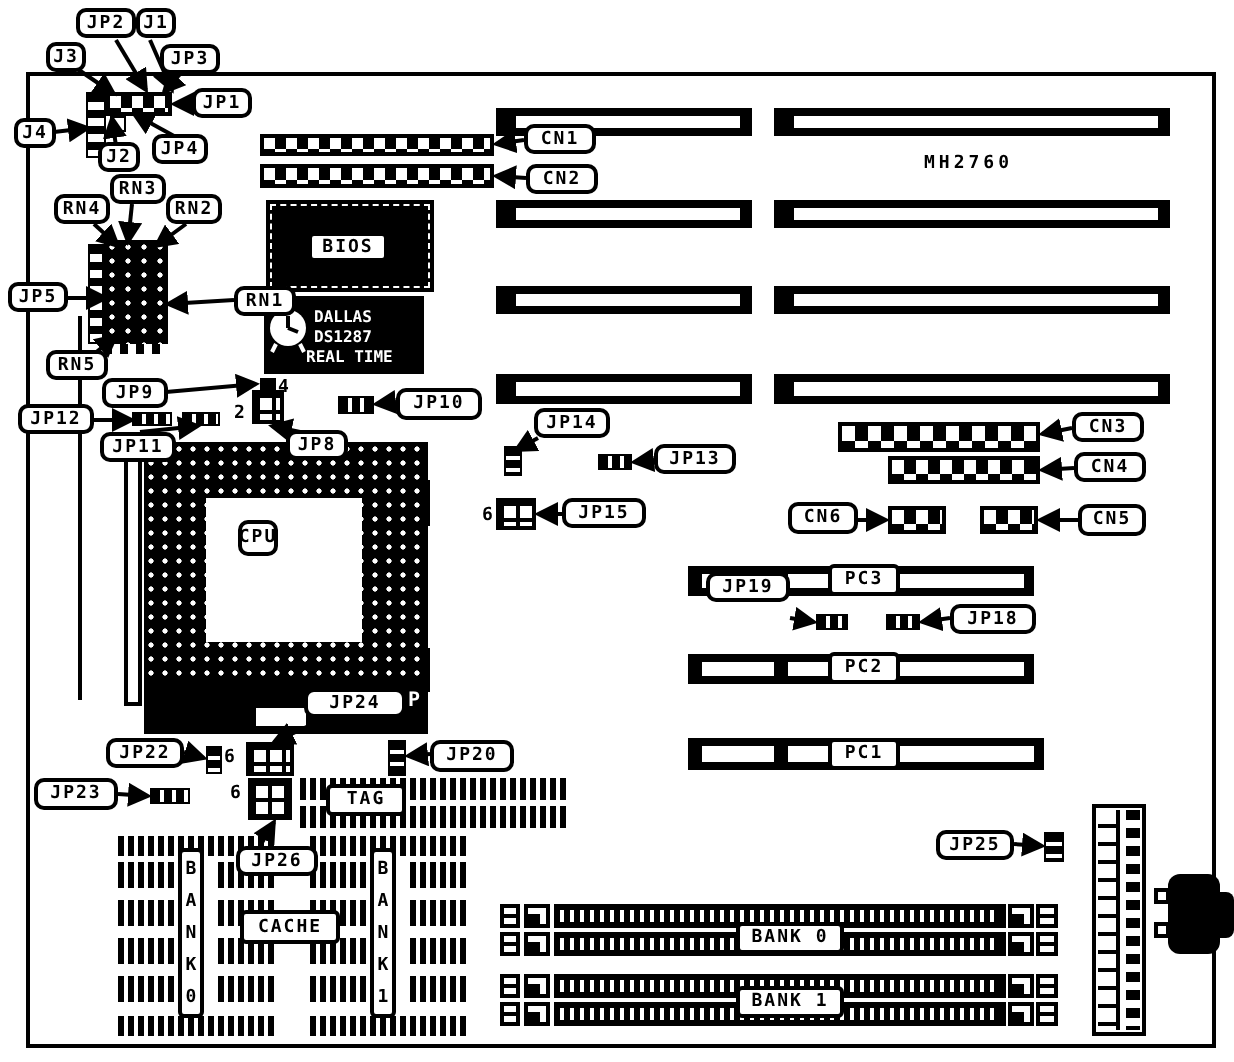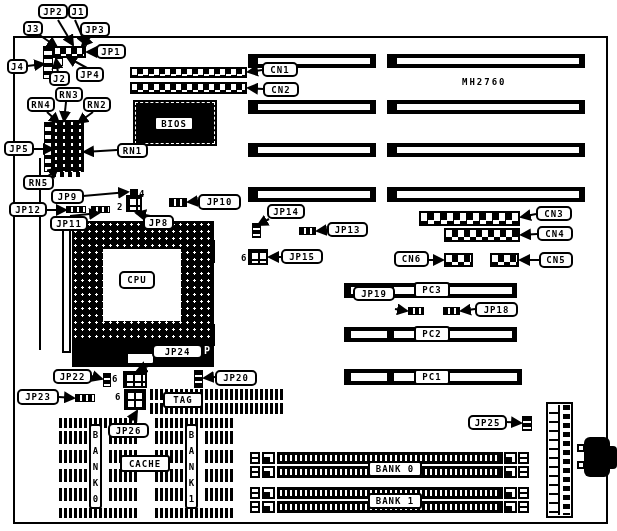--- a/index.html
+++ b/index.html
@@ -98,20 +98,34 @@
   <div class="checker" style="left:130px;top:82px;width:117px;height:12px;background-size:11px 12px;"></div>
 
   <div class="box dots" style="left:52px;top:120px;width:32px;height:52px;background-size:8px 7px;z-index:10;"></div>
   <div class="box" style="left:52px;top:172px;width:32px;height:5px;background:repeating-linear-gradient(90deg,#000 0 4px,#fff 4px 8px);z-index:10;"></div>
   <div class="hstrip" style="left:44px;top:122px;width:8px;height:50px;"></div>
 
   <div class="box" style="left:133px;top:100px;width:84px;height:46px;background:#000;z-index:9;">
     <div class="box" style="left:2px;top:2px;right:2px;bottom:2px;border:1px dashed #fff;"></div>
   </div>
 
+  <div class="box" style="left:132px;top:148px;width:80px;height:39px;background:#000;z-index:9;">
+    <span style="position:absolute;left:1px;top:4px;">
+      <svg width="22" height="26" viewBox="0 0 22 26">
+        <circle cx="11" cy="12" r="9" fill="#fff"></circle>
+        <line x1="11" y1="12" x2="11" y2="6" stroke="#000" stroke-width="2"></line>
+        <line x1="11" y1="12" x2="16" y2="14" stroke="#000" stroke-width="2"></line>
+        <line x1="5" y1="20" x2="3" y2="24" stroke="#fff" stroke-width="2"></line>
+        <line x1="17" y1="20" x2="19" y2="24" stroke="#fff" stroke-width="2"></line>
+      </svg>
+    </span>
+    <div class="dtx" style="left:25px;top:6px;">DALLAS</div>
+    <div class="dtx" style="left:25px;top:16px;">DS1287</div>
+    <div class="dtx" style="left:21px;top:26px;">REAL TIME</div>
+  </div>
 
   <div class="box dots" style="left:72px;top:221px;width:142px;height:121px;z-index:8;"></div>
   <div class="box" style="left:103px;top:249px;width:78px;height:72px;background:#fff;z-index:11;"></div>
   <div class="box" style="left:62px;top:223px;width:9px;height:130px;background:#fff;border:2px solid #000;z-index:12;"></div>
   <div class="box" style="left:208px;top:240px;width:7px;height:23px;background:#000;z-index:7;"></div>
   <div class="box" style="left:208px;top:324px;width:7px;height:22px;background:#000;z-index:7;"></div>
   <div class="box" style="left:72px;top:342px;width:142px;height:25px;background:#000;z-index:8;"></div>
   <div class="box" style="left:128px;top:354px;width:25px;height:9px;background:#fff;z-index:11;"></div>
   <div class="marker" style="left:204px;top:345px;color:#fff;font-size:10px;z-index:12;">P</div>
 
@@ -283,29 +297,29 @@
   <div class="callout" style="left:414px;top:282px;width:36px;height:16px;border-radius:3px;">PC3</div>
   <div class="callout" style="left:353px;top:286px;width:42px;height:15px;">JP19</div>
   <div class="callout" style="left:475px;top:302px;width:43px;height:15px;">JP18</div>
   <div class="callout" style="left:414px;top:326px;width:36px;height:16px;border-radius:3px;">PC2</div>
   <div class="callout" style="left:414px;top:369px;width:36px;height:16px;border-radius:3px;">PC1</div>
   <div class="callout" style="left:152px;top:344px;width:51px;height:15px;">JP24</div>
   <div class="callout" style="left:53px;top:369px;width:39px;height:15px;">JP22</div>
   <div class="callout" style="left:215px;top:370px;width:42px;height:16px;">JP20</div>
   <div class="callout" style="left:17px;top:389px;width:42px;height:16px;">JP23</div>
   <div class="callout" style="left:163px;top:392px;width:40px;height:16px;border-radius:3px;">TAG</div>
-  <div class="callout" style="left:108px;top:423px;width:41px;height:15px;text-align:center;">JP26</div>
+  <div class="callout" style="left:118px;top:423px;width:41px;height:15px;text-align:center;">JP26</div>
   <div class="callout" style="left:120px;top:455px;width:50px;height:17px;border-radius:3px;">CACHE</div>
   <div class="vlabel" style="left:89px;top:424px;width:13px;height:85px;">BANK0</div>
   <div class="vlabel" style="left:185px;top:424px;width:13px;height:85px;">BANK1</div>
   <div class="callout" style="left:368px;top:461px;width:54px;height:16px;border-radius:3px;">BANK 0</div>
   <div class="callout" style="left:368px;top:493px;width:54px;height:16px;border-radius:3px;">BANK 1</div>
   <div class="callout" style="left:468px;top:415px;width:39px;height:15px;">JP25</div>
   <div class="callout" style="left:154px;top:116px;width:40px;height:15px;border-radius:3px;z-index:30;text-align:right;">BIOS</div>
-  <div class="callout" style="left:119px;top:271px;width:36px;height:18px;">CPU</div>
+  <div class="callout" style="left:119px;top:260px;width:20px;height:18px;">CPU</div>
 
   <div class="marker" style="left:117px;top:202px;">2</div>
   <div class="marker" style="left:139px;top:189px;">4</div>
   <div class="marker" style="left:241px;top:253px;">6</div>
   <div class="marker" style="left:112px;top:374px;">6</div>
   <div class="marker" style="left:115px;top:392px;">6</div>
 
 </div>
 
 </body></html>

